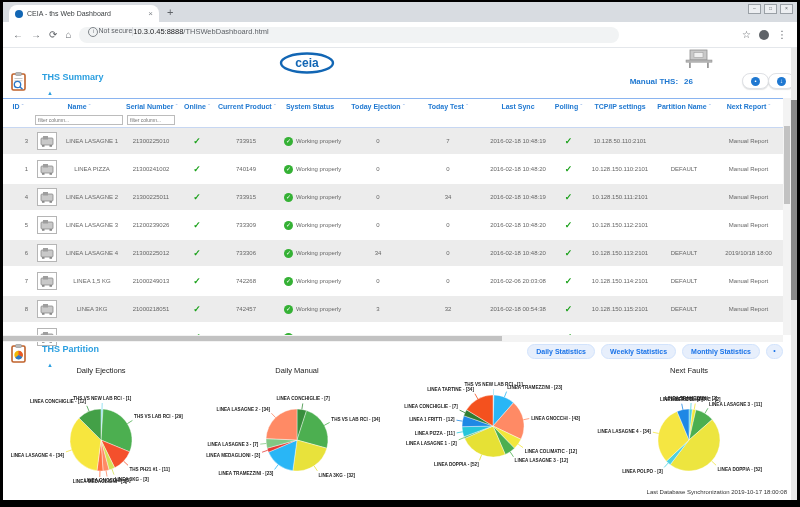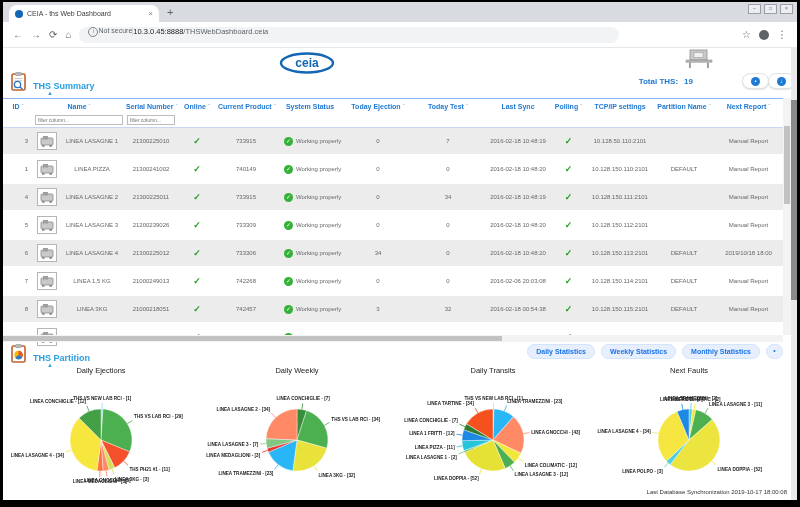--- a/index.html
+++ b/index.html
@@ -29,21 +29,21 @@
   .url-sep{width:1px;height:9px;background:#dadce0}
   .url-host{font-size:7.5px;color:#202124}
   .url-path{font-size:7.5px;color:#5f6368}
   .nav-right{margin-left:auto;display:flex;align-items:center;gap:8px}
   .avatar{width:10px;height:10px;border-radius:50%;background:#5f6368}
 
   
   .content{position:absolute;left:0;top:46px;right:0;bottom:0;background:#fff}
   .logo{position:absolute;left:276px;top:4px}
   .machine-art{position:absolute;left:681px;top:0}
-  .section-head{position:absolute;display:flex;align-items:flex-end;gap:5px}
+  .section-head{position:absolute;display:flex;align-items:flex-start;gap:14px}
   .section-title{font-size:9px;font-weight:bold;color:#2b9fe0}
   .collapse{position:absolute;font-size:6px;color:#2b9fe0}
   .total{position:absolute;right:104px;top:29px;font-size:8px;font-weight:bold;color:#1f78d1;display:flex;gap:6px}
   .round-btn{position:absolute;top:25px;width:25px;height:14px;border:1px solid #dfe1e5;border-radius:8px;
              background:#fff;box-shadow:0 1px 1px rgba(60,64,67,.15);display:flex;align-items:center;justify-content:center;cursor:pointer}
   .circle-ic{width:9px;height:9px;border-radius:50%;background:#1f78d1;color:#fff;font-size:6px;
              line-height:9px;text-align:center}
 
   
   .table-wrap{position:absolute;left:0;top:50px;width:780px}
@@ -110,21 +110,21 @@
   <div class="navbar">
     <span class="nav-icon">←</span>
     <span class="nav-icon">→</span>
     <span class="nav-icon">⟳</span>
     <span class="nav-icon">⌂</span>
     <div class="url-pill">
       <span class="info-badge">i</span>
       <span class="not-secure">Not secure</span>
       <span class="url-sep"></span>
       <span class="url-host">10.3.0.45:8888</span>
-        <span class="url-path">/THSWebDashboard.ceia</span>
+        <span class="url-path">/THSWebDashboard.html</span>
     </div>
     <div class="nav-right">
       <span class="nav-icon">☆</span>
       <span class="avatar"></span>
       <span class="nav-icon">⋮</span>
     </div>
   </div>
 
   <div class="content">
 
@@ -152,22 +152,22 @@
         <line x1="3.5" y1="6.5" x2="11.5" y2="6.5" stroke="#bbb" stroke-width="0.8"></line>
         <line x1="3.5" y1="8.8" x2="11.5" y2="8.8" stroke="#bbb" stroke-width="0.8"></line>
         <circle cx="6.5" cy="12.5" r="3.2" fill="none" stroke="#2c77c9" stroke-width="1.3"></circle>
         <line x1="8.8" y1="14.8" x2="11.5" y2="17.3" stroke="#2c77c9" stroke-width="1.5"></line>
       </svg>
       <span class="section-title">THS Summary</span>
     </div>
     <span class="collapse" style="left:44px;top:42px">▲</span>
 
     <div class="total">
-      <span>Total THS:</span>
-      <span>19</span>
+      <span>Manual THS:</span>
+      <span>26</span>
     </div>
     <div class="round-btn" style="right:28px">
       <span class="circle-ic">•</span>
     </div>
     <div class="round-btn" style="right:2px">
       <span class="circle-ic">↓</span>
     </div>
 
     <div class="table-wrap">
       <table>
@@ -513,21 +513,21 @@
             <text x="96.72" y="102.98" text-anchor="middle" font-size="4.6" font-weight="bold" fill="#222">LINEA MEDAGLIONI - [3]</text>
             <path d="M98,60 L93.95,90.73 A31,31 0 0 1 76.08,38.08 Z" fill="#f7e63e" stroke="#fff" stroke-width="0.4"></path>
             <line x1="68.65" y1="69.96" x2="62.96" y2="71.89" stroke="#f7e63e" stroke-width="0.8"></line>
             <text x="61.07" y="76.54" text-anchor="end" font-size="4.6" font-weight="bold" fill="#222">LINEA LASAGNE 4 - [34]</text>
             <path d="M98,60 L76.08,38.08 A31,31 0 0 1 98.00,29.00 Z" fill="#43a047" stroke="#fff" stroke-width="0.4"></path>
             <line x1="86.14" y1="31.36" x2="83.84" y2="25.82" stroke="#43a047" stroke-width="0.8"></line>
             <text x="83.08" y="22.97" text-anchor="end" font-size="4.6" font-weight="bold" fill="#222">LINEA CONCHIGLIE - [12]</text>
           </svg>
         </div>
         <div class="chart">
-          <div class="chart-title">Daily Weekly</div>
+          <div class="chart-title">Daily Manual</div>
           <svg viewBox="0 0 196 124" width="100%" height="124">
             <path d="M98,60 L98.00,29.00 A31,31 0 0 1 107.58,30.52 Z" fill="#388e3c" stroke="#fff" stroke-width="0.4"></path>
             <line x1="102.85" y1="29.38" x2="103.79" y2="23.46" stroke="#388e3c" stroke-width="0.8"></line>
             <text x="104.10" y="20.48" text-anchor="middle" font-size="4.6" font-weight="bold" fill="#222">LINEA CONCHIGLIE - [7]</text>
             <path d="M98,60 L107.58,30.52 A31,31 0 0 1 127.88,68.25 Z" fill="#4caf50" stroke="#fff" stroke-width="0.4"></path>
             <line x1="125.30" y1="45.31" x2="130.58" y2="42.47" stroke="#4caf50" stroke-width="0.8"></line>
             <text x="132.34" y="40.52" text-anchor="start" font-size="4.6" font-weight="bold" fill="#222">THS VS LAB RCI - [34]</text>
             <path d="M98,60 L127.88,68.25 A31,31 0 0 1 93.84,90.72 Z" fill="#e8e23b" stroke="#fff" stroke-width="0.4"></path>
             <line x1="115.08" y1="85.87" x2="118.38" y2="90.88" stroke="#e8e23b" stroke-width="0.8"></line>
             <text x="119.48" y="96.55" text-anchor="start" font-size="4.6" font-weight="bold" fill="#222">LINEA 3KG - [32]</text>
@@ -539,21 +539,20 @@
             <text x="61.19" y="76.88" text-anchor="end" font-size="4.6" font-weight="bold" fill="#222">LINEA MEDAGLIONI - [3]</text>
             <path d="M98,60 L68.12,68.25 A31,31 0 0 1 67.03,58.61 Z" fill="#81c784" stroke="#fff" stroke-width="0.4"></path>
             <line x1="67.19" y1="63.47" x2="61.23" y2="64.14" stroke="#81c784" stroke-width="0.8"></line>
             <text x="59.25" y="65.87" text-anchor="end" font-size="4.6" font-weight="bold" fill="#222">LINEA LASAGNE 3 - [7]</text>
             <path d="M98,60 L67.03,58.61 A31,31 0 0 1 98.00,29.00 Z" fill="#ff8a65" stroke="#fff" stroke-width="0.4"></path>
             <line x1="76.58" y1="37.59" x2="72.43" y2="33.26" stroke="#ff8a65" stroke-width="0.8"></line>
             <text x="71.05" y="30.81" text-anchor="end" font-size="4.6" font-weight="bold" fill="#222">LINEA LASAGNE 2 - [34]</text>
           </svg>
         </div>
         <div class="chart">
-          <div class="chart-title">Daily Transits</div>
           <svg viewBox="0 0 196 124" width="100%" height="124">
             <path d="M98,60 L98.00,29.00 A31,31 0 0 1 98.93,29.01 Z" fill="#a8e6f5" stroke="#fff" stroke-width="0.4"></path>
             <line x1="98.47" y1="29.00" x2="98.56" y2="23.00" stroke="#a8e6f5" stroke-width="0.8"></line>
             <text x="98.59" y="20.00" text-anchor="middle" font-size="4.6" font-weight="bold" fill="#222">THS VS NEW LAB RCI - [1]</text>
             <path d="M98,60 L98.93,29.01 A31,31 0 0 1 118.48,36.72 Z" fill="#29b6f6" stroke="#fff" stroke-width="0.4"></path>
             <line x1="109.38" y1="31.16" x2="111.58" y2="25.58" stroke="#29b6f6" stroke-width="0.8"></line>
             <text x="112.31" y="22.72" text-anchor="start" font-size="4.6" font-weight="bold" fill="#222">LINEA TRAMEZZINI - [23]</text>
             <path d="M98,60 L118.48,36.72 A31,31 0 0 1 126.00,73.30 Z" fill="#ff8a65" stroke="#fff" stroke-width="0.4"></path>
             <line x1="128.36" y1="53.75" x2="134.24" y2="52.54" stroke="#ff8a65" stroke-width="0.8"></line>
             <text x="136.20" y="53.64" text-anchor="start" font-size="4.6" font-weight="bold" fill="#222">LINEA GNOCCHI - [43]</text>

